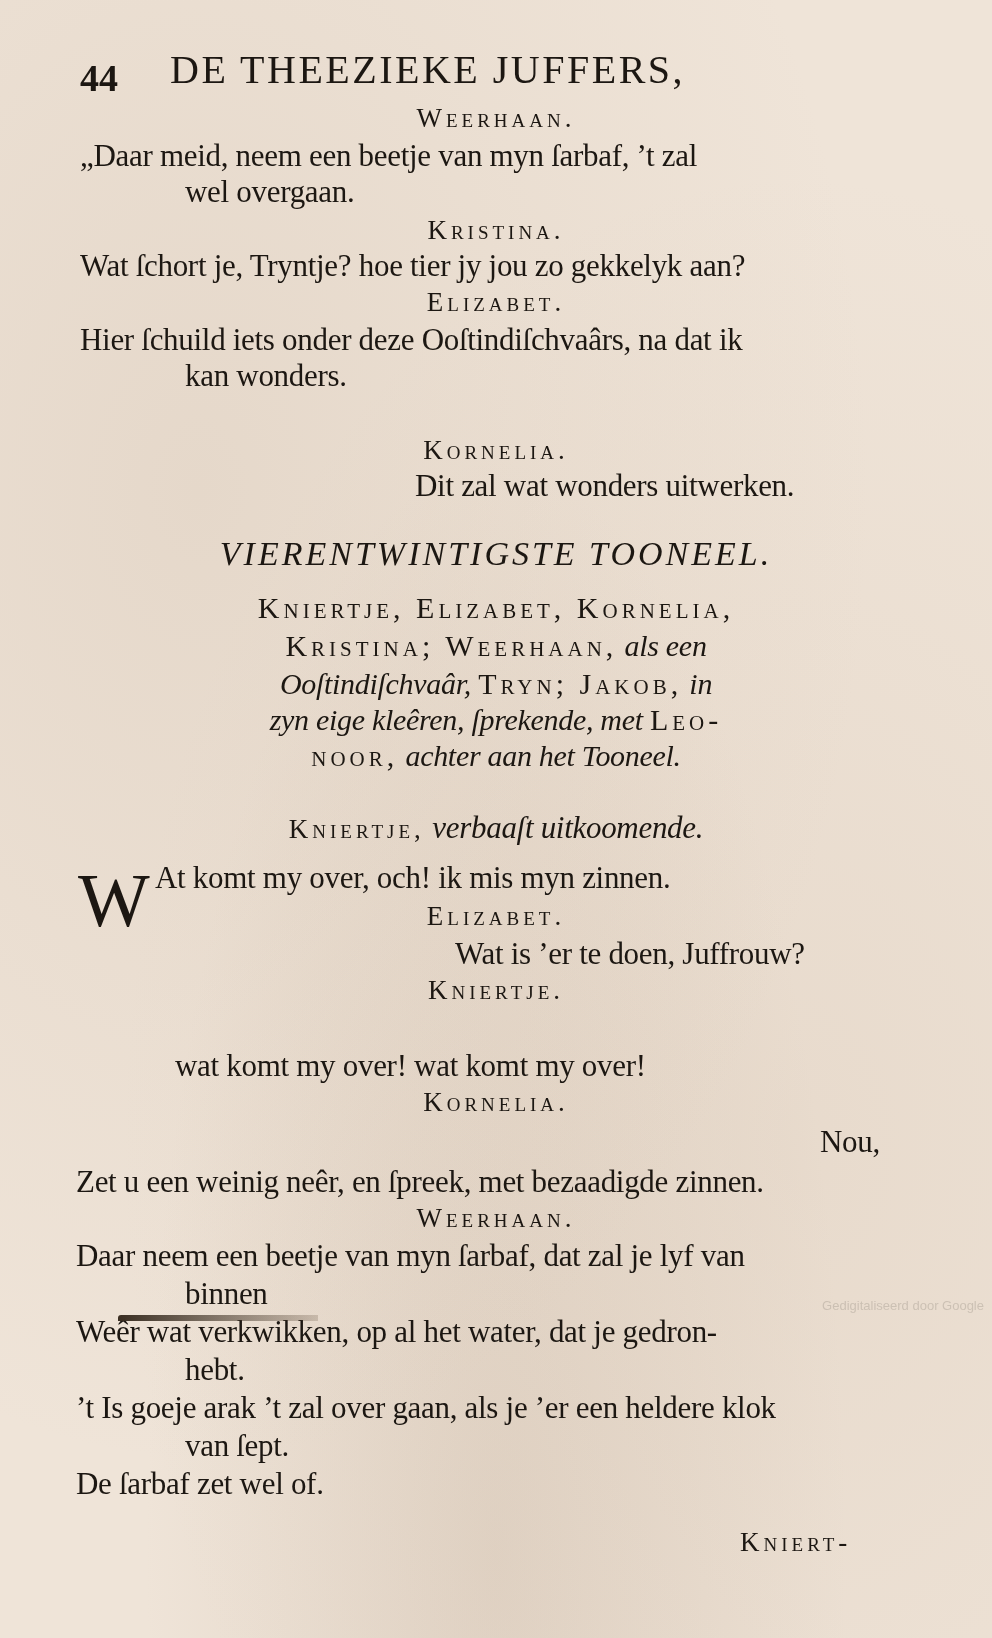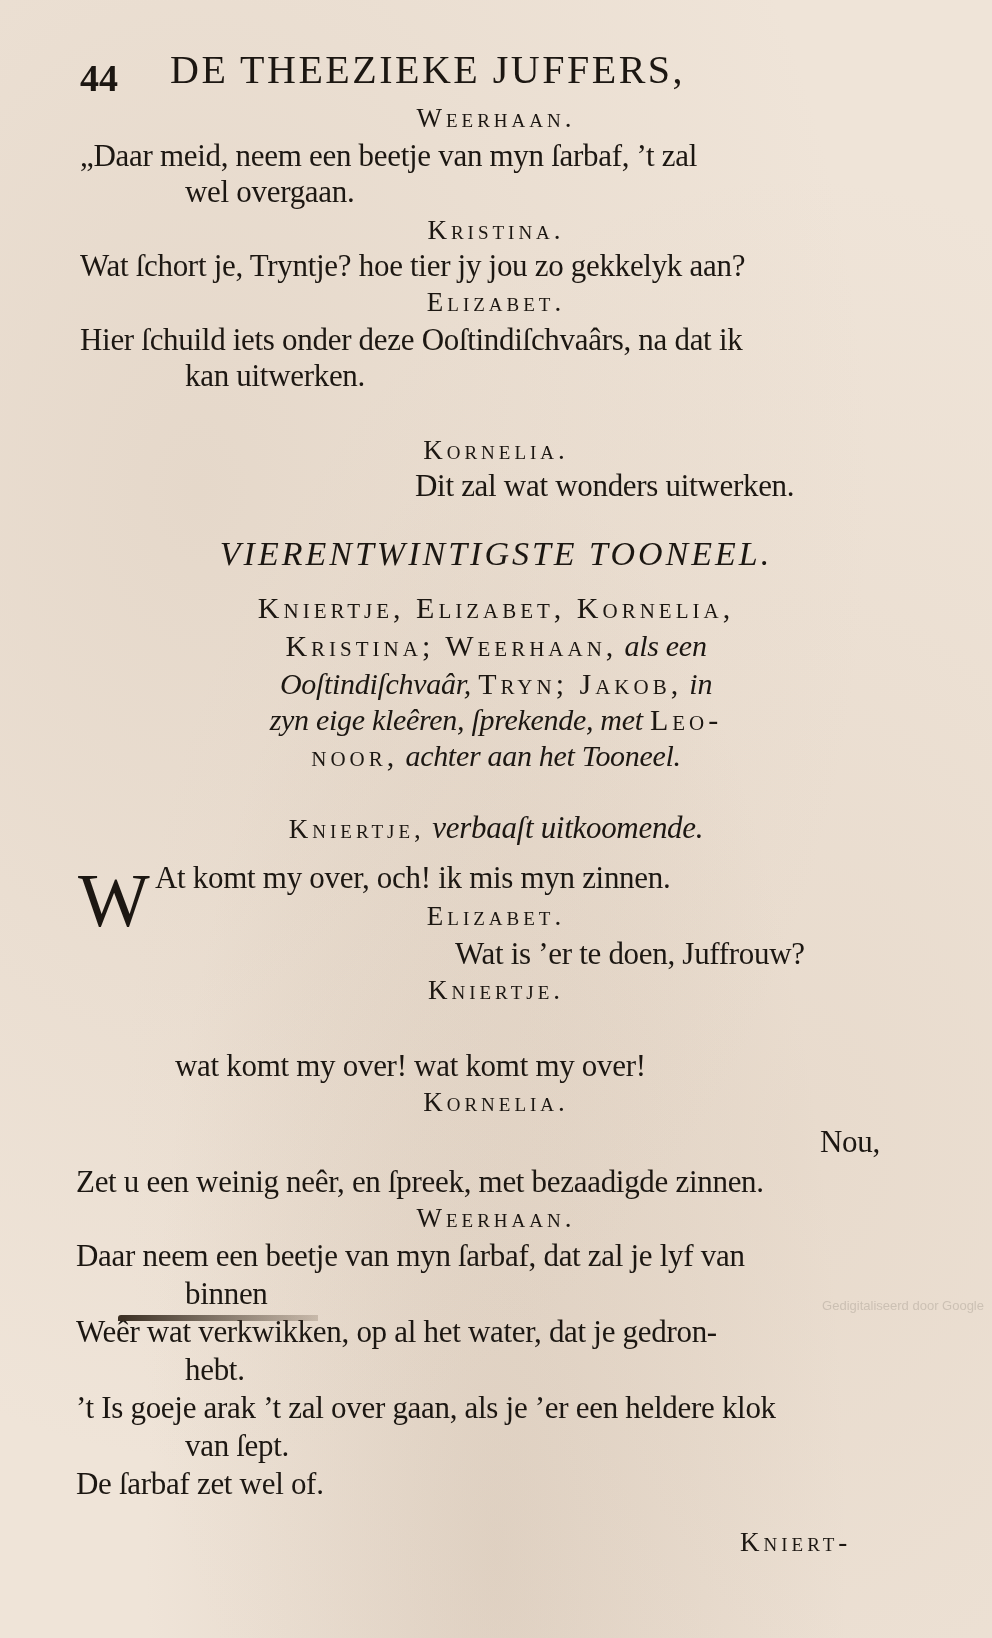--- a/index.html
+++ b/index.html
@@ -88,21 +88,21 @@
 
   <div class="line center speaker" style="top:100px">Weerhaan.</div>
   <div class="line" style="left:80px; top:138px">„Daar meid,  neem een  beetje van myn ſarbaf,  ’t zal</div>
   <div class="line" style="left:185px; top:174px">wel overgaan.</div>
 
   <div class="line center speaker" style="top:212px">Kristina.</div>
   <div class="line" style="left:80px; top:248px">Wat ſchort je, Tryntje? hoe tier jy jou zo  gekkelyk  aan?</div>
 
   <div class="line center speaker" style="top:284px">Elizabet.</div>
   <div class="line" style="left:80px; top:322px">Hier ſchuild iets onder deze Ooſtindiſchvaârs,  na dat ik</div>
-  <div class="line" style="left:185px; top:358px">kan uitwerken.</div>
+  <div class="line" style="left:185px; top:358px">kan wonders.</div>
 
   <div class="line center speaker" style="top:432px">Kornelia.</div>
   <div class="line" style="left:415px; top:468px">Dit zal wat wonders uitwerken.</div>
 
   <div class="line center scene-title" style="top:536px">VIERENTWINTIGSTE TOONEEL.</div>
 
   <div class="line center cast" style="top:590px">
     <span class="sc">Kniertje, Elizabet, Kornelia,</span>
   </div>
   <div class="line center cast" style="top:628px">

